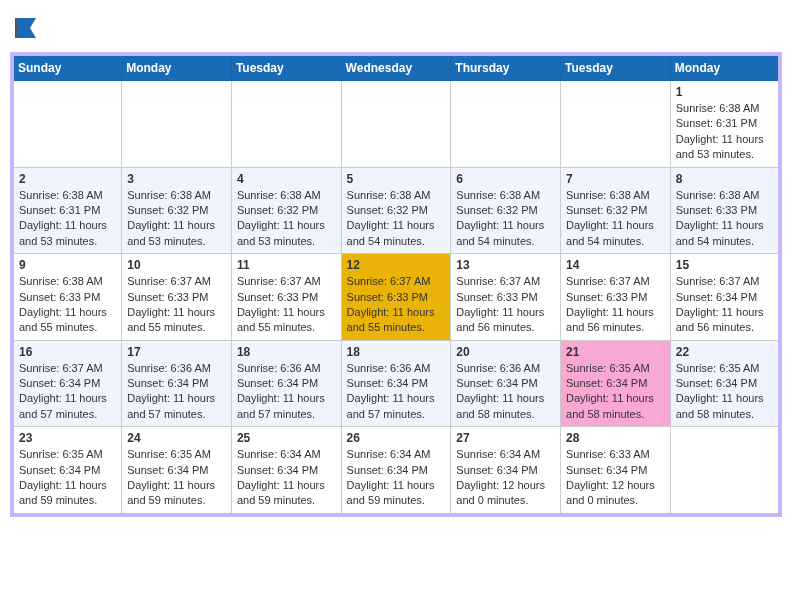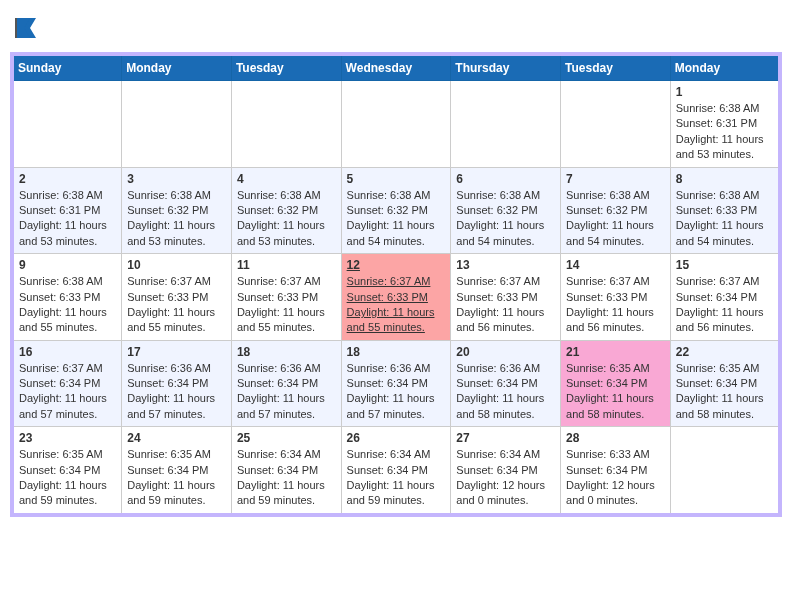--- a/index.html
+++ b/index.html
@@ -205,21 +205,21 @@
 Daylight: 11 hours
 and 55 minutes.</div>
         </td>
         <td style="background: rgb(255, 255, 255); margin-left: 21px;">
           <span class="day-number">11</span>
           <div class="day-info" style="white-space: pre-line;">Sunrise: 6:37 AM
 Sunset: 6:33 PM
 Daylight: 11 hours
 and 55 minutes.</div>
         </td>
-        <td style="background: #fca5a5; text-decoration: underline;">
+        <td style="background: #eab308;">
           <span class="day-number">12</span>
           <div class="day-info" style="white-space: pre-line;">Sunrise: 6:37 AM
 Sunset: 6:33 PM
 Daylight: 11 hours
 and 55 minutes.</div>
         </td>
         <td style="background: rgb(255, 255, 255);">
           <span class="day-number">13</span>
           <div class="day-info" style="white-space: pre-line;">Sunrise: 6:37 AM
 Sunset: 6:33 PM

